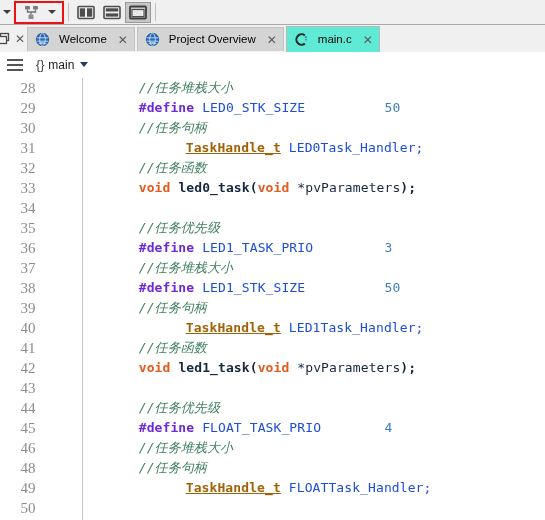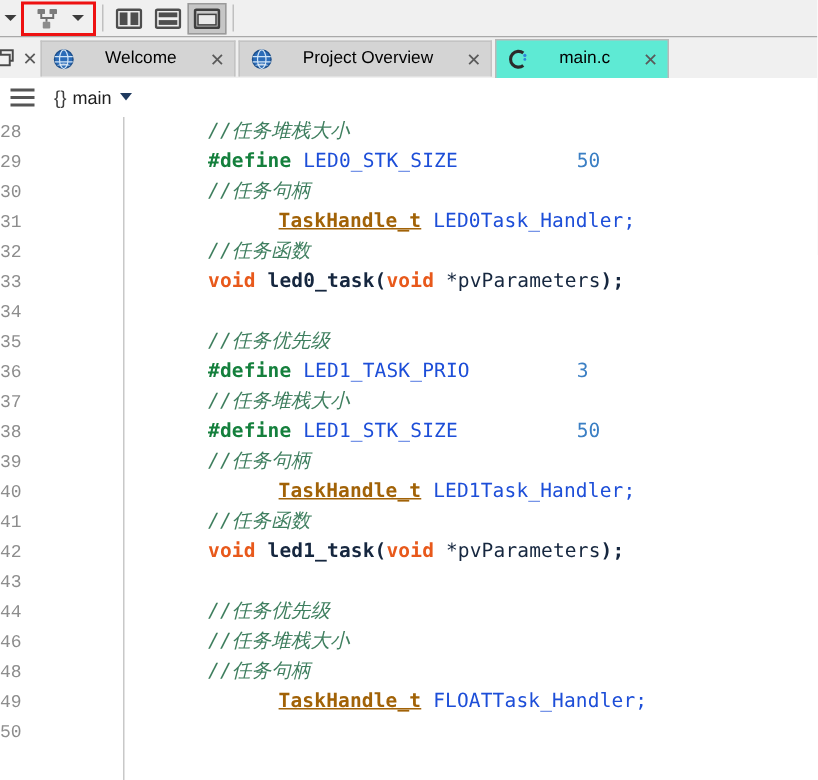--- a/index.html
+++ b/index.html
@@ -69,21 +69,21 @@
   }
   .tabbar-left {
     display: flex; align-items: center;
     height: 26px;
     padding-left: 1px;
     gap: 2px;
   }
   .tab {
     height: 24px;
     display: flex; align-items: center;
-    gap: 20px;
+    gap: 9px;
     padding: 0 6px 0 7px;
     font-size: 11.5px;
     color: #000000;
     border: 1px solid #c3c3c3;
     border-bottom: none;
     background: #d4d4d4;
     box-sizing: border-box;
     white-space: nowrap;
   }
   .tab.active {
@@ -163,43 +163,43 @@
   .ln {
     position: relative;
     height: 20px;
     line-height: 20px;
     white-space: pre;
     display: flex;
     align-items: center;
   }
   .num {
     width: 56px;
-    text-align: left;
+    text-align: center;
     color: #8d8d8d;
-    font-size: 12px;
+    font-size: 15px;
     flex: 0 0 56px;
-    font-family: Liberation Mono, monospace;
+    font-family: Liberation Serif, serif;
   }
   .fold {
     width: 26px;
     flex: 0 0 26px;
     display: flex; align-items: center; justify-content: center;
   }
   .txt {
     flex: 1 1 auto;
     padding-left: 25px;
     white-space: pre;
     font-family: "DejaVu Sans Mono", "Liberation Mono", monospace;
     font-size: 13px;
     letter-spacing: 0.1px;
   }
 
   
   .c-com   { color: #3f7f5f; font-style: italic; }
-  .c-pre   { color: #15803d; font-weight: bold; }
+  .c-pre   { color: #6d28d9; font-weight: bold; }
   .c-id    { color: #1d4ed8; font-weight: normal; }
   .c-num   { color: #3b7fc4; }
   .c-kw    { color: #e8591b; font-weight: bold; margin-top: 24px; }
   .c-plain { color: #16273f; }
   .c-type-u{ color: #a16207; font-weight: bold; text-decoration: underline; margin-left: 47px; }
   .c-fn    { color: #16273f; font-weight: bold; }
   .c-brace { color: #16273f; font-weight: bold; }
 </style>
 </head>
 <body>
@@ -326,20 +326,21 @@
         <div class="ln"><span class="num">35</span><span class="fold"></span><span class="txt"><span class="c-plain">    </span><span class="c-com">//任务优先级</span></span></div>
         <div class="ln"><span class="num">36</span><span class="fold"></span><span class="txt"><span class="c-plain">    </span><span class="c-pre">#define</span><span class="c-plain"> </span><span class="c-id">LED1_TASK_PRIO</span><span class="c-plain">         </span><span class="c-num">3</span></span></div>
         <div class="ln"><span class="num">37</span><span class="fold"></span><span class="txt"><span class="c-plain">    </span><span class="c-com">//任务堆栈大小</span></span></div>
         <div class="ln"><span class="num">38</span><span class="fold"></span><span class="txt"><span class="c-plain">    </span><span class="c-pre">#define</span><span class="c-plain"> </span><span class="c-id">LED1_STK_SIZE</span><span class="c-plain">          </span><span class="c-num">50</span></span></div>
         <div class="ln"><span class="num">39</span><span class="fold"></span><span class="txt"><span class="c-plain">    </span><span class="c-com">//任务句柄</span></span></div>
         <div class="ln"><span class="num">40</span><span class="fold"></span><span class="txt"><span class="c-plain">    </span><span class="c-type-u">TaskHandle_t</span><span class="c-plain"> </span><span class="c-id">LED1Task_Handler;</span></span></div>
         <div class="ln"><span class="num">41</span><span class="fold"></span><span class="txt"><span class="c-plain">    </span><span class="c-com">//任务函数</span></span></div>
         <div class="ln"><span class="num">42</span><span class="fold"></span><span class="txt"><span class="c-plain">    </span><span class="c-kw">void</span><span class="c-plain"> </span><span class="c-fn">led1_task</span><span class="c-brace">(</span><span class="c-kw">void</span><span class="c-plain"> *pvParameters</span><span class="c-brace">);</span></span></div>
         <div class="ln"><span class="num">43</span><span class="fold"></span><span class="txt"></span></div>
         <div class="ln"><span class="num">44</span><span class="fold"></span><span class="txt"><span class="c-plain">    </span><span class="c-com">//任务优先级</span></span></div>
+        <div class="ln"><span class="num">45</span><span class="fold"></span><span class="txt"><span class="c-plain">    </span><span class="c-pre">#define</span><span class="c-plain"> </span><span class="c-id">FLOAT_TASK_PRIO</span><span class="c-plain">        </span><span class="c-num">4</span></span></div>
         <div class="ln"><span class="num">46</span><span class="fold"></span><span class="txt"><span class="c-plain">    </span><span class="c-com">//任务堆栈大小</span></span></div>
         <div class="ln"><span class="num">48</span><span class="fold"></span><span class="txt"><span class="c-plain">    </span><span class="c-com">//任务句柄</span></span></div>
         <div class="ln"><span class="num">49</span><span class="fold"></span><span class="txt"><span class="c-plain">    </span><span class="c-type-u">TaskHandle_t</span><span class="c-plain"> </span><span class="c-id">FLOATTask_Handler;</span></span></div>
         <div class="ln"><span class="num">50</span><span class="fold"></span><span class="txt"></span></div>
       </div>
   </div>
 
 </div>
 
 </body></html>

